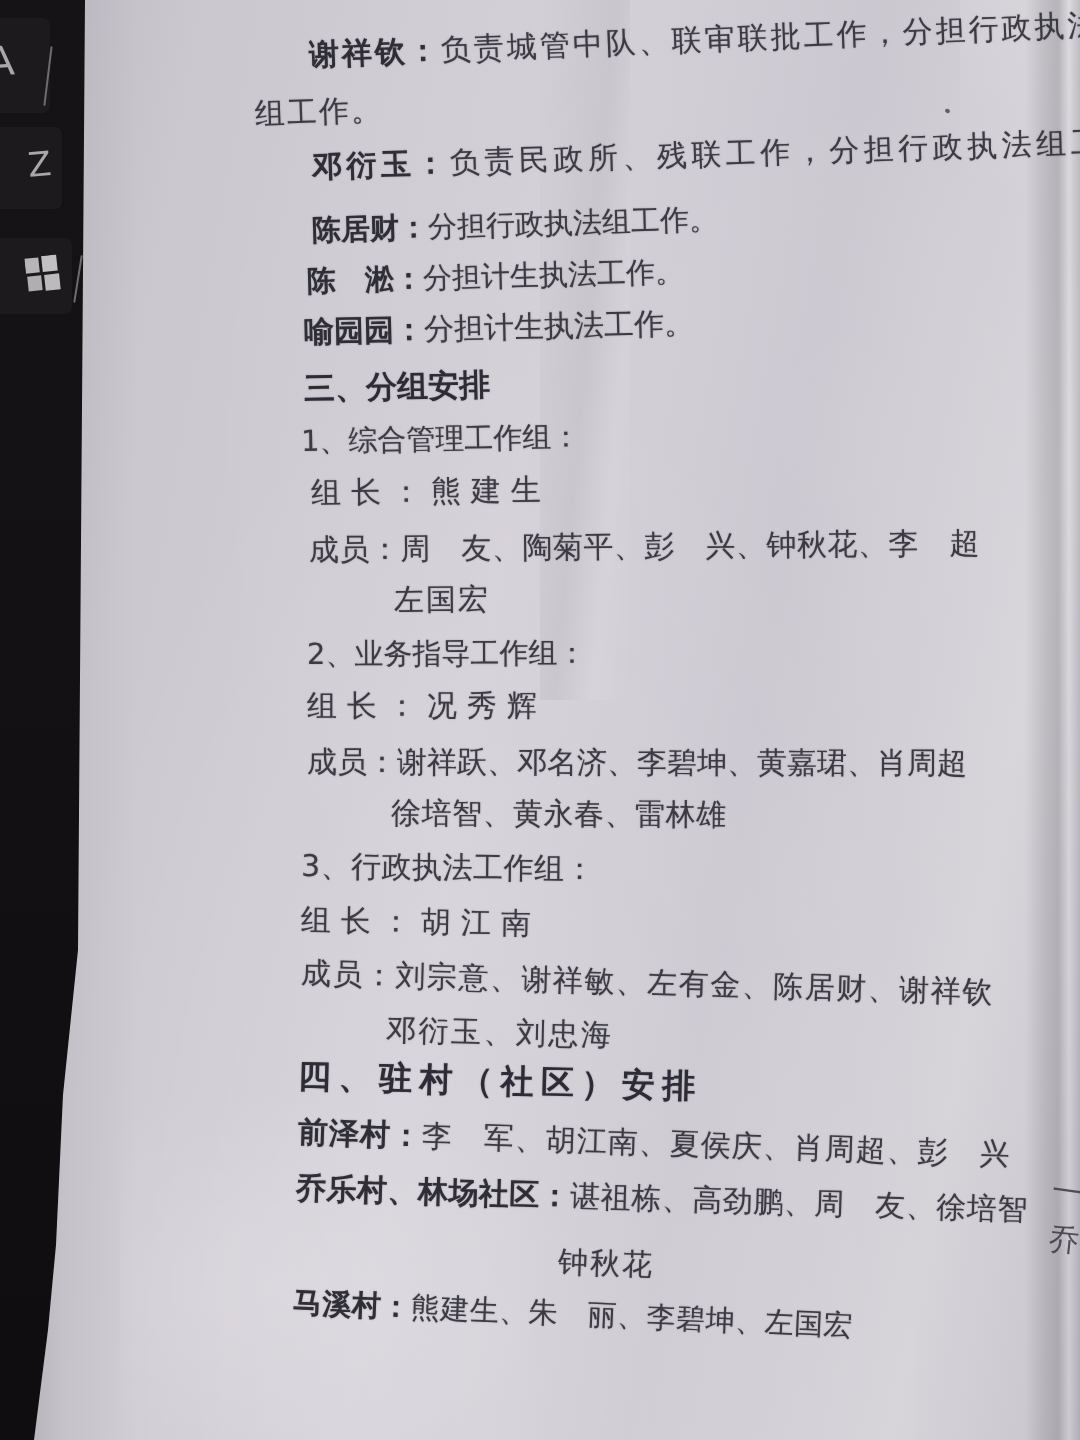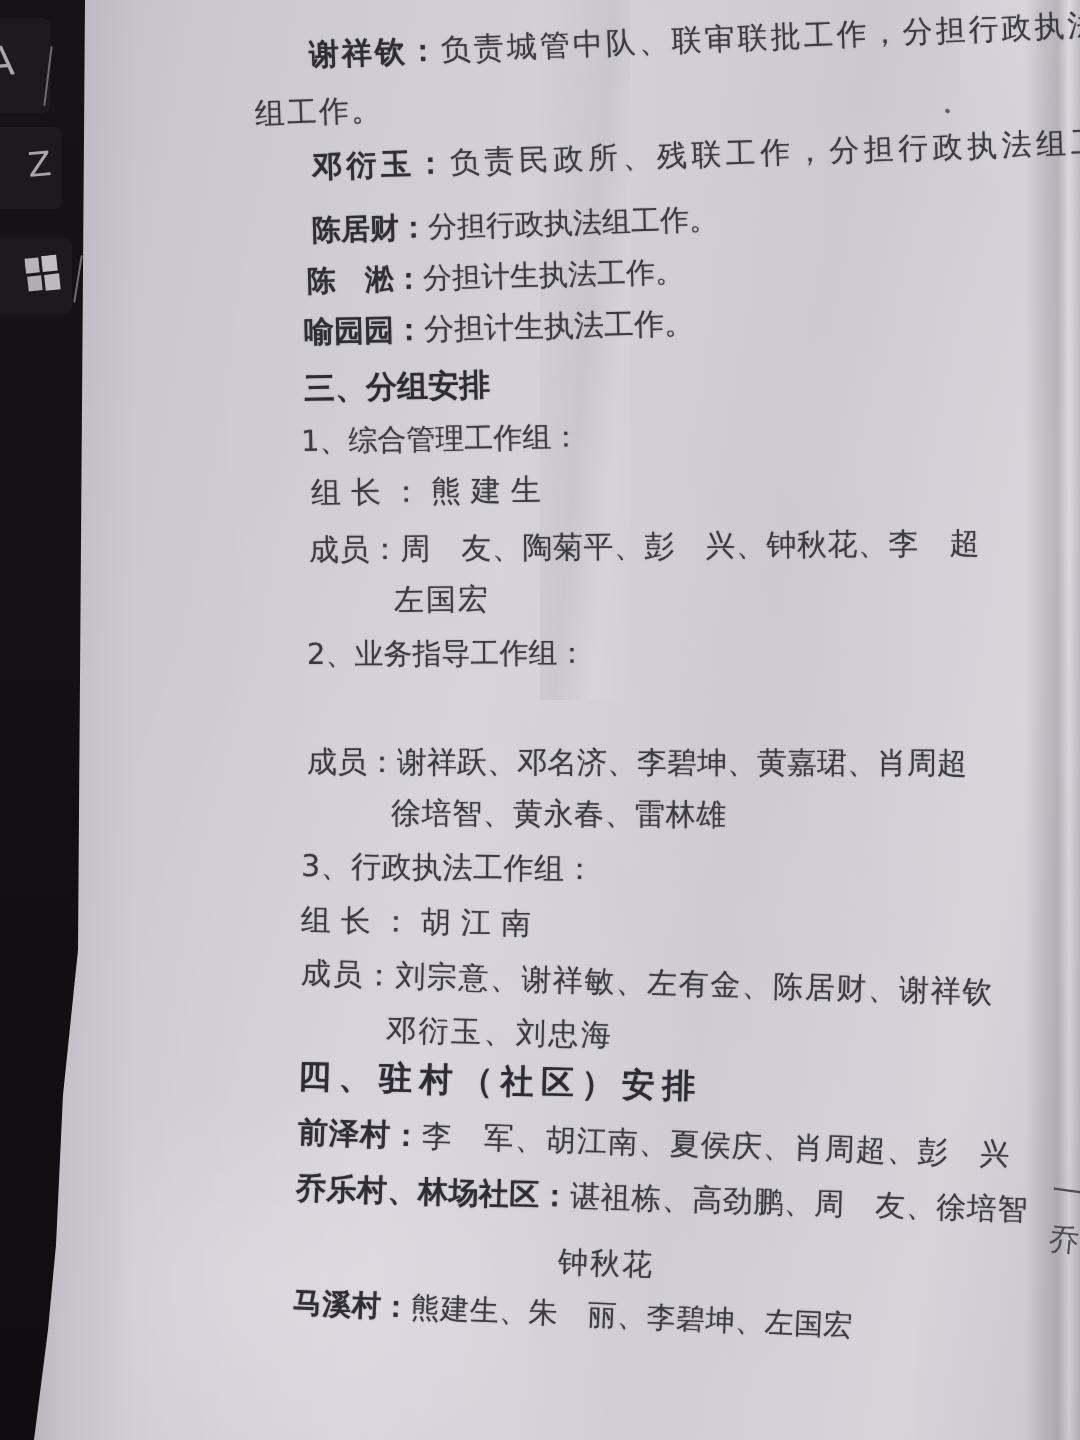--- a/index.html
+++ b/index.html
@@ -65,20 +65,21 @@
   <div class="line" style="left:312px;top:150px;letter-spacing:4.5px;transform:rotate(-1.8deg);"><span class="lbl">邓衍玉：</span><span>负责民政所、残联工作，分担行政执法组工作。</span></div>
   <div class="line" style="left:312px;top:213px;font-size:29px;letter-spacing:0;transform:rotate(-1.6deg);"><span class="lbl">陈居财：</span><span>分担行政执法组工作。</span></div>
   <div class="line" style="left:307px;top:264px;font-size:29px;letter-spacing:0;transform:rotate(-1.5deg);"><span class="lbl">陈　淞：</span><span>分担计生执法工作。</span></div>
   <div class="line" style="left:304px;top:315px;letter-spacing:0;transform:rotate(-1.3deg);"><span class="lbl">喻园园：</span><span>分担计生执法工作。</span></div>
   <div class="line heading" style="left:304px;top:371px;font-size:31px;letter-spacing:0;transform:rotate(-1.2deg);"><span>三、分组安排</span></div>
   <div class="line" style="left:301px;top:424px;font-size:29px;letter-spacing:0;transform:rotate(-1.0deg);"><span>1、综合管理工作组：</span></div>
   <div class="line" style="left:311px;top:476px;letter-spacing:10px;transform:rotate(-0.8deg);"><span>组长：熊建生</span></div>
   <div class="line" style="left:309px;top:533px;letter-spacing:0.5px;transform:rotate(-0.6deg);"><span>成员：周　友、陶菊平、彭　兴、钟秋花、李　超</span></div>
   <div class="line" style="left:394px;top:583px;letter-spacing:2px;transform:rotate(-0.5deg);"><span>左国宏</span></div>
   <div class="line" style="left:307px;top:637px;font-size:29px;letter-spacing:0;transform:rotate(-0.3deg);"><span>2、业务指导工作组：</span></div>
+  <div class="line" style="left:307px;top:689px;letter-spacing:10px;transform:rotate(-0.1deg);"><span>组长：况秀辉</span></div>
   <div class="line" style="left:307px;top:745px;letter-spacing:0;transform:rotate(0.1deg);"><span>成员：谢祥跃、邓名济、李碧坤、黄嘉珺、肖周超</span></div>
   <div class="line" style="left:391px;top:796px;letter-spacing:0.5px;transform:rotate(0.3deg);"><span>徐培智、黄永春、雷林雄</span></div>
   <div class="line" style="left:301px;top:849px;letter-spacing:0.5px;transform:rotate(0.6deg);"><span>3、行政执法工作组：</span></div>
   <div class="line" style="left:301px;top:903px;letter-spacing:10px;transform:rotate(0.9deg);"><span>组长：胡江南</span></div>
   <div class="line" style="left:301px;top:956px;letter-spacing:1.5px;transform:rotate(1.6deg);"><span>成员：刘宗意、谢祥敏、左有金、陈居财、谢祥钦</span></div>
   <div class="line" style="left:386px;top:1013px;letter-spacing:2.5px;transform:rotate(1.3deg);"><span>邓衍玉、刘忠海</span></div>
   <div class="line heading" style="left:298px;top:1059px;font-size:33px;letter-spacing:7.5px;transform:rotate(1.5deg);"><span>四、驻村（社区）安排</span></div>
   <div class="line" style="left:298px;top:1115px;letter-spacing:1px;transform:rotate(1.8deg);"><span class="lbl">前泽村：</span><span>李　军、胡江南、夏侯庆、肖周超、彭　兴</span></div>
   <div class="line" style="left:296px;top:1171px;letter-spacing:0.5px;transform:rotate(1.7deg);"><span class="lbl">乔乐村、林场社区：</span><span>谌祖栋、高劲鹏、周　友、徐培智</span></div>
   <div class="line" style="left:558px;top:1245px;letter-spacing:2px;transform:rotate(1.9deg);"><span>钟秋花</span></div>

